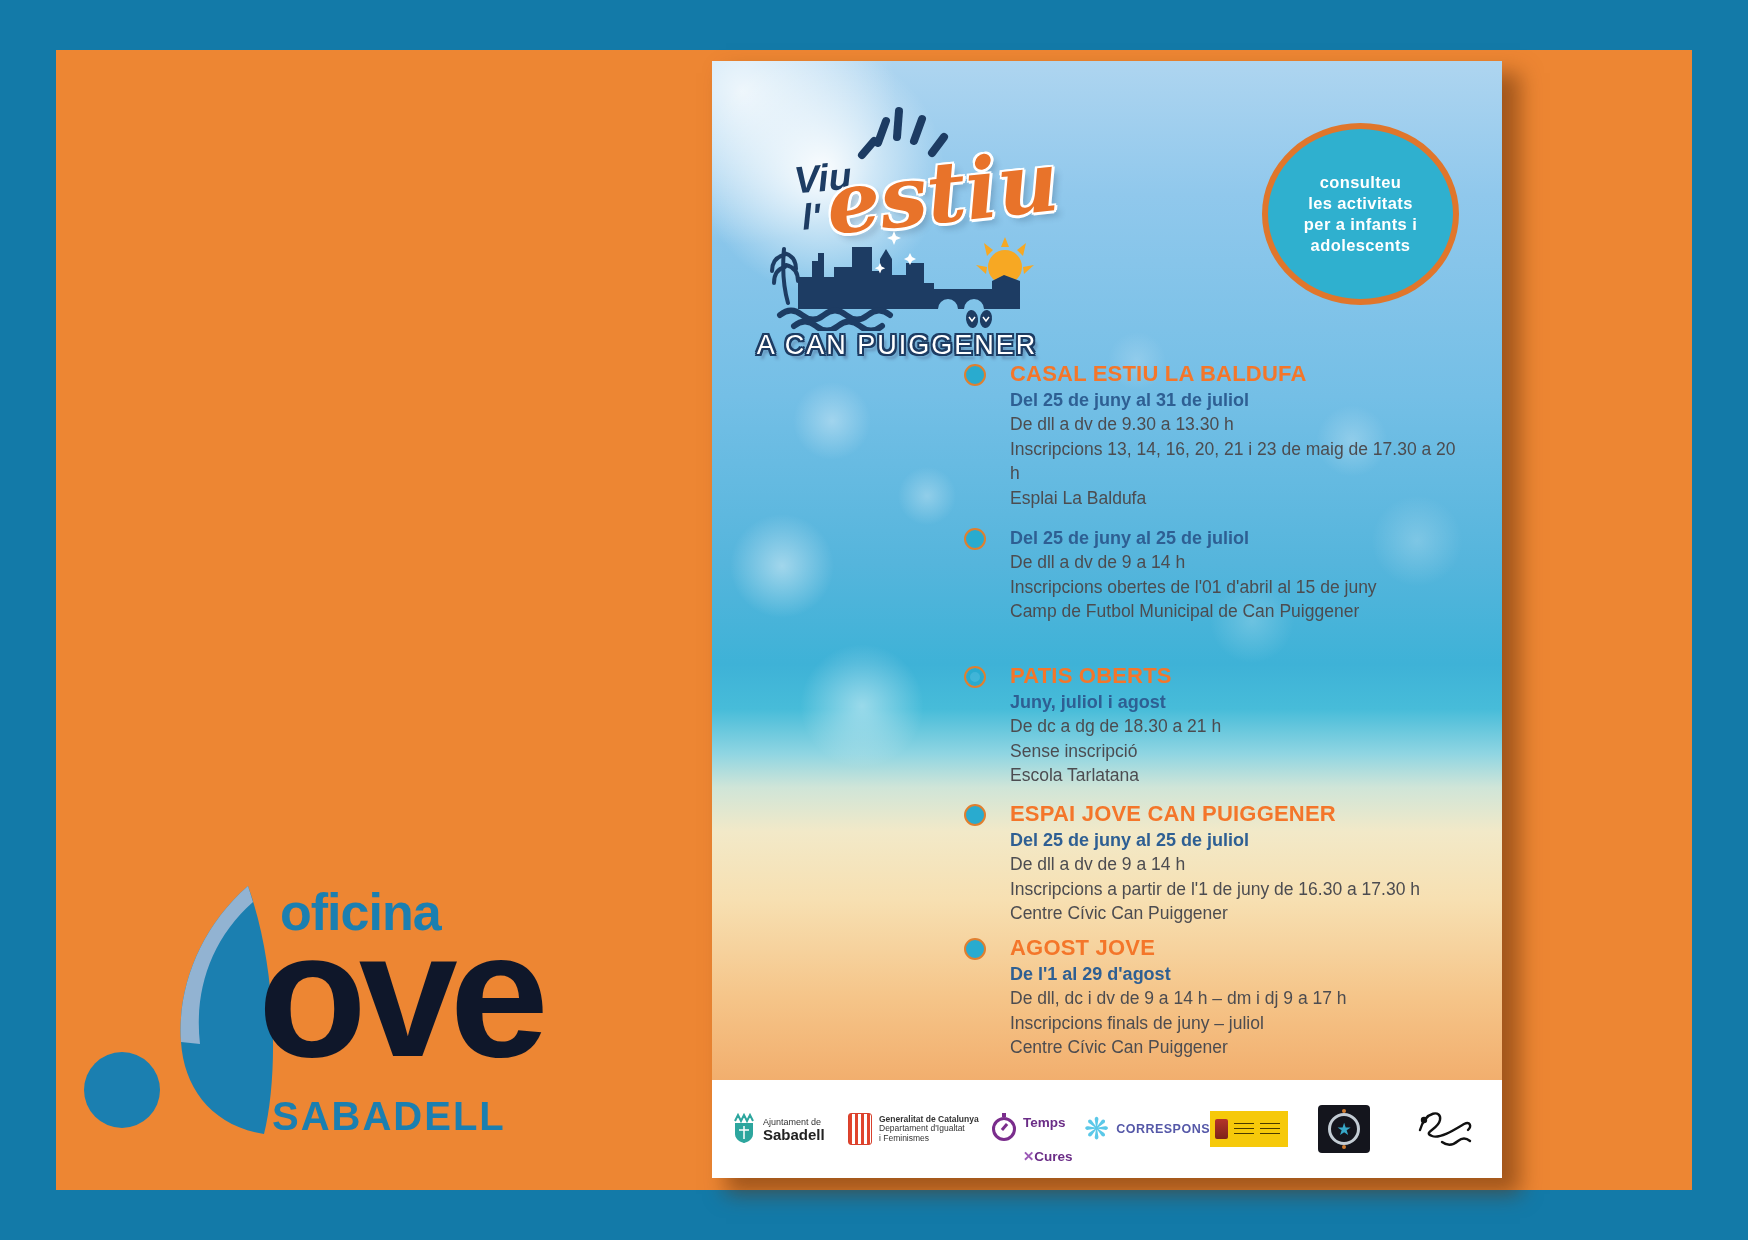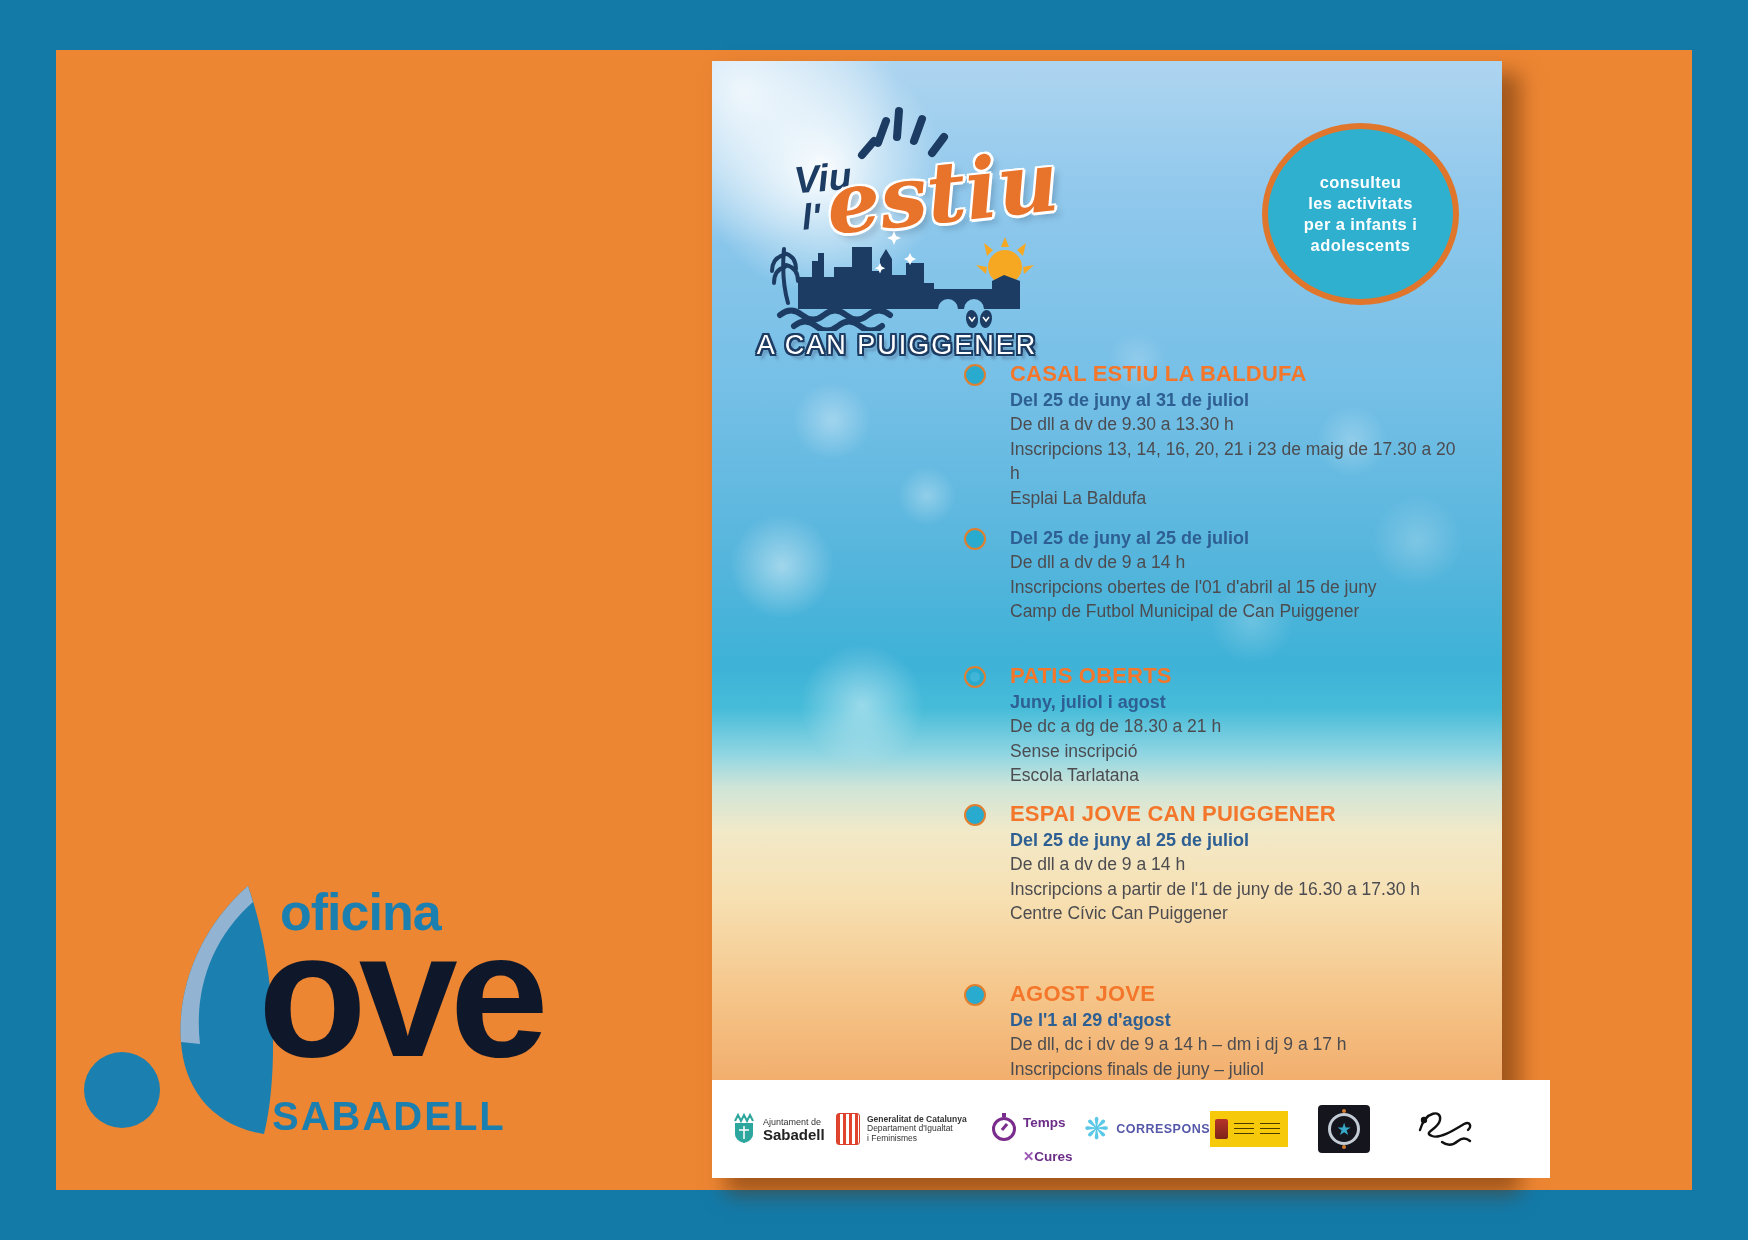--- a/index.html
+++ b/index.html
@@ -98,27 +98,27 @@
   .bullet-filled{background:#29abcf;border:2px solid #e07f2f;}
   .bullet-hollow{background:transparent;border:2px solid #e07f2f;
     box-shadow:inset 0 0 0 4px #29abcf;}
   .activity .txt{width:452px;}
   .a-title{font-size:22px;font-weight:800;color:#f4762a;line-height:26px;letter-spacing:.2px;}
   .a-dates{font-size:18px;font-weight:700;color:#2e5f93;line-height:24px;margin-top:1px;}
   .a-line{font-size:17.5px;font-weight:400;color:#4c4c50;line-height:24.5px;}
 
   
   .poster-footer{
-    position:absolute;left:0;top:1019px;width:790px;height:98px;background:#ffffff;padding-left:48px;
+    position:absolute;left:0;top:1019px;width:790px;height:98px;background:#ffffff;
   }
   .sponsor{position:absolute;top:0;height:98px;display:flex;align-items:center;gap:7px;}
   .sp-sabadell{left:20px;}
   .sp-sabadell .t1{font-size:9px;color:#333;line-height:10px;}
   .sp-sabadell .t2{font-size:15px;font-weight:700;color:#222;line-height:15px;}
-  .sp-generalitat{left:124px;align-items:center;}
+  .sp-generalitat{left:136px;align-items:center;}
   .gen-icon{width:22px;height:30px;border-radius:3px;border:1px solid #d8402c;
     background:repeating-linear-gradient(90deg,#e0442d 0 3.5px,#fff 3.5px 6px);}
   .sp-generalitat .lines div{font-size:8.5px;color:#333;line-height:9.5px;}
   .sp-generalitat .lines div:first-child{font-weight:700;}
   .sp-temps{left:280px;}
   .clock-icon{width:24px;height:24px;border:3px solid #7a2d8c;border-radius:50%;
     box-sizing:border-box;position:relative;}
   .clock-icon:before{content:"";position:absolute;left:7px;top:-7px;width:4px;height:4px;
     background:#7a2d8c;}
   .clock-icon:after{content:"";position:absolute;left:8px;top:3px;width:3px;height:8px;
@@ -271,21 +271,21 @@
     <div class="bullet bullet-filled"></div>
     <div class="txt">
       <div class="a-title">ESPAI JOVE CAN PUIGGENER</div>
       <div class="a-dates">Del 25 de juny al 25 de juliol</div>
       <div class="a-line">De dll a dv de 9 a 14 h</div>
       <div class="a-line">Inscripcions a partir de l'1 de juny de 16.30 a 17.30 h</div>
       <div class="a-line">Centre Cívic Can Puiggener</div>
     </div>
   </div>
 
-  <div class="activity" style="top:920px">
+  <div class="activity" style="top:874px">
     <div class="bullet bullet-filled"></div>
     <div class="txt">
       <div class="a-title">AGOST JOVE</div>
       <div class="a-dates">De l'1 al 29 d'agost</div>
       <div class="a-line">De dll, dc i dv de 9 a 14 h – dm i dj 9 a 17 h</div>
       <div class="a-line">Inscripcions finals de juny – juliol</div>
       <div class="a-line">Centre Cívic Can Puiggener</div>
     </div>
   </div>
 

